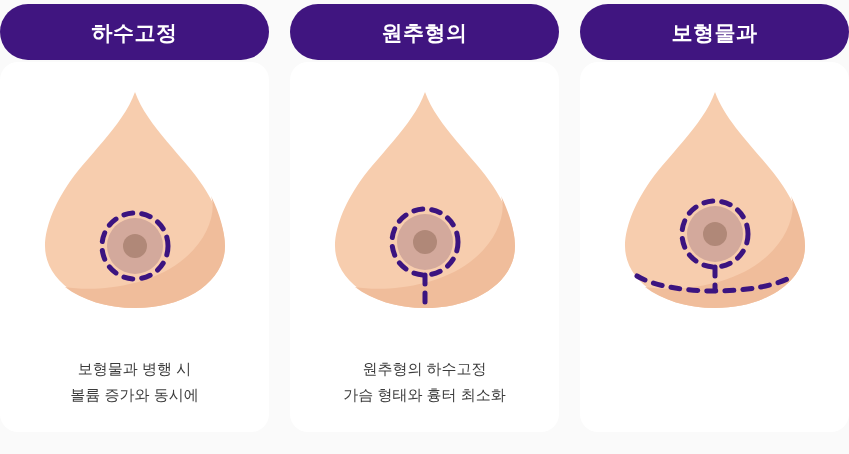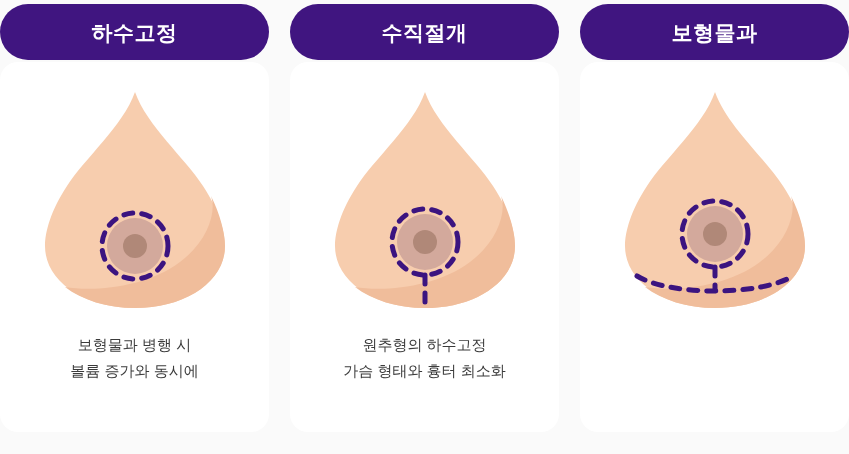--- a/index.html
+++ b/index.html
@@ -79,21 +79,21 @@
     align-items: center;
     justify-content: center;
   }
   .illustration svg {
     display: block;
   }
 
   .caption {
     position: absolute;
     left: 0;
-    top: 332px;
+    top: 356px;
     width: 269px;
     z-index: 2;
     text-align: center;
     color: #3b3b3b;
     font-size: 15px;
     line-height: 26px;
     white-space: nowrap;
   }
   .caption .cap-line {
     display: block;
@@ -140,21 +140,21 @@
     <div class="caption">
       <span class="cap-line">보형물과 병행 시</span>
       <span class="cap-line">볼륨 증가와 동시에</span>
     </div>
   </div>
 
   <div class="card">
     <div class="card-body"></div>
 
     <div class="pill">
-      <span class="pill-label">수직절개</span>
+      <span class="pill-label">원추형의</span>
     </div>
 
     <div class="illustration">
       <svg width="200" height="232" viewBox="0 0 200 232">
         <path d="M100 10
                  C 112 44, 150 76, 168 104
                  C 184 128, 190 150, 190 164
                  C 190 200, 150 226, 100 226
                  C 50 226, 10 200, 10 164
                  C 10 150, 16 128, 32 104

